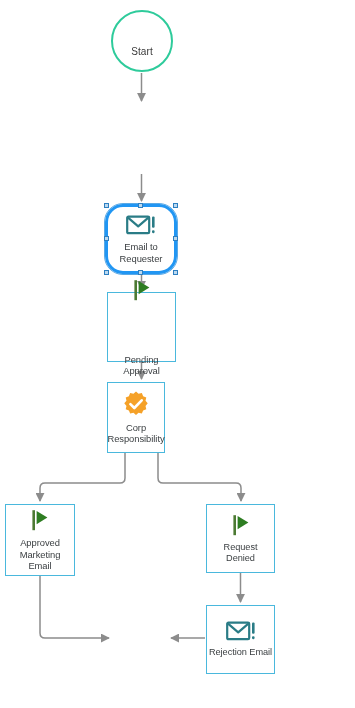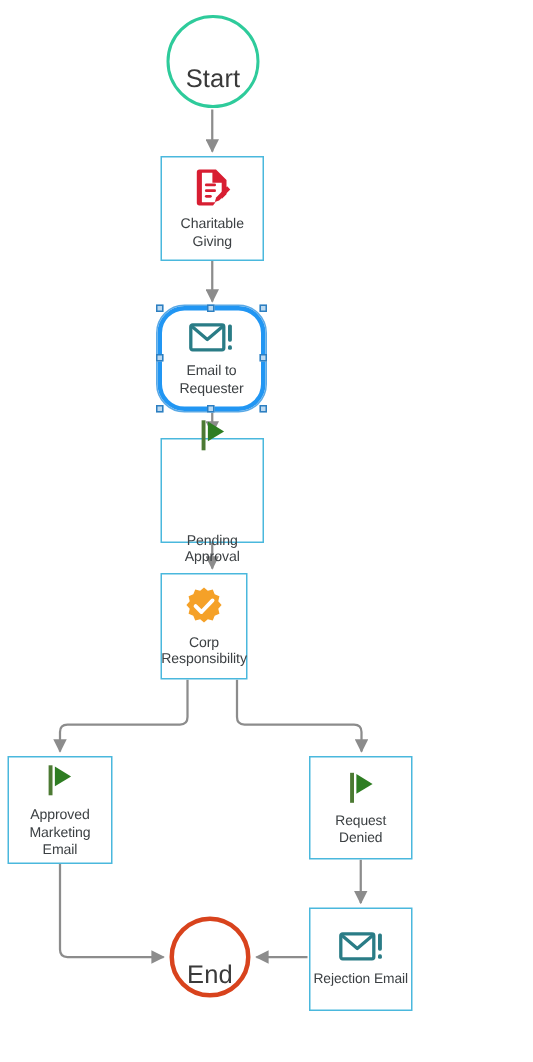--- a/index.html
+++ b/index.html
@@ -31,21 +31,21 @@
   .terminal {
     position: absolute;
     box-sizing: border-box;
     border-radius: 50%;
     display: flex;
     align-items: center;
     justify-content: center;
     background: #ffffff;
   }
   .terminal .term-label {
-    font-size: 17px;
+    font-size: 10px;
     color: #3a3a3a;
     letter-spacing: .1px;
     line-height: 1;
     margin-top: 22px;
   }
   #node-start {
     left: 111px; top: 10px;
     width: 62px; height: 62px;
     border: 2.5px solid #2ecb9b;
   }
@@ -143,34 +143,20 @@
       <path d="M 240.5 573 L 240.5 602"></path>
 
       <path d="M 205 638 L 171 638"></path>
     </g>
   </svg>
 
   <div class="terminal" id="node-start">
     <span class="term-label">Start</span>
   </div>
 
-  <div class="node" id="node-charitable">
-    <span class="icon">
-      <svg width="24" height="26" viewBox="0 0 24 26">
-        <path d="M3 1 h11 l7 7 v9.5 l-3.2 3.2 V9.8 h-6.2 V3.2 H4.6 v19.6 h9.1 L12 25 H3 a1.8 1.8 0 0 1-1.8-1.8 V2.8 A1.8 1.8 0 0 1 3 1 z" fill="#d81e32"></path>
-        <path d="M15.2 3.6 L19 7.4 h-3.8 z" fill="#d81e32"></path>
-        <rect x="6.6" y="10.4" width="7.4" height="1.8" rx=".9" fill="#d81e32"></rect>
-        <rect x="6.6" y="14.2" width="7.4" height="1.8" rx=".9" fill="#d81e32"></rect>
-        <rect x="6.6" y="18.0" width="4.6" height="1.8" rx=".9" fill="#d81e32"></rect>
-        <path d="M21.4 12.2 l2.1 2.1 -7.4 7.4 -2.9 .9 .9 -2.9 z" fill="#d81e32"></path>
-      </svg>
-    </span>
-    <span class="node-label">Charitable
-Giving</span>
-  </div>
 
   <div class="node selected" id="node-email-req">
     <span class="icon">
       <svg width="30" height="22" viewBox="0 0 30 22">
         <rect x="1.2" y="2.6" width="22" height="16.6" rx="1.2" fill="#ffffff" stroke="#2a7c86" stroke-width="2.2"></rect>
         <path d="M2.6 4.2 L12.2 12.4 L21.8 4.2" fill="none" stroke="#2a7c86" stroke-width="2.2" stroke-linecap="round" stroke-linejoin="round"></path>
         <rect x="26.0" y="2.4" width="2.6" height="11.4" rx="1.1" fill="#2a7c86"></rect>
         <rect x="26.0" y="16.2" width="2.6" height="3.0" rx="1.1" fill="#2a7c86"></rect>
       </svg>
     </span>
@@ -235,17 +221,14 @@
   <div class="node" id="node-denied">
     <span class="icon">
       <svg width="24" height="24" viewBox="0 0 24 24">
         <rect x="4.4" y="2.2" width="2.6" height="20" fill="#4c7a33"></rect>
         <path d="M8.6 3.0 L19.4 9.6 L8.6 16.2 z" fill="#2e7d22"></path>
       </svg>
     </span>
     <span class="node-label">Request Denied</span>
   </div>
 
-  <div class="terminal" id="node-end">
-    <span class="term-label">End</span>
-  </div>
 
 </div>
 
 </body></html>

